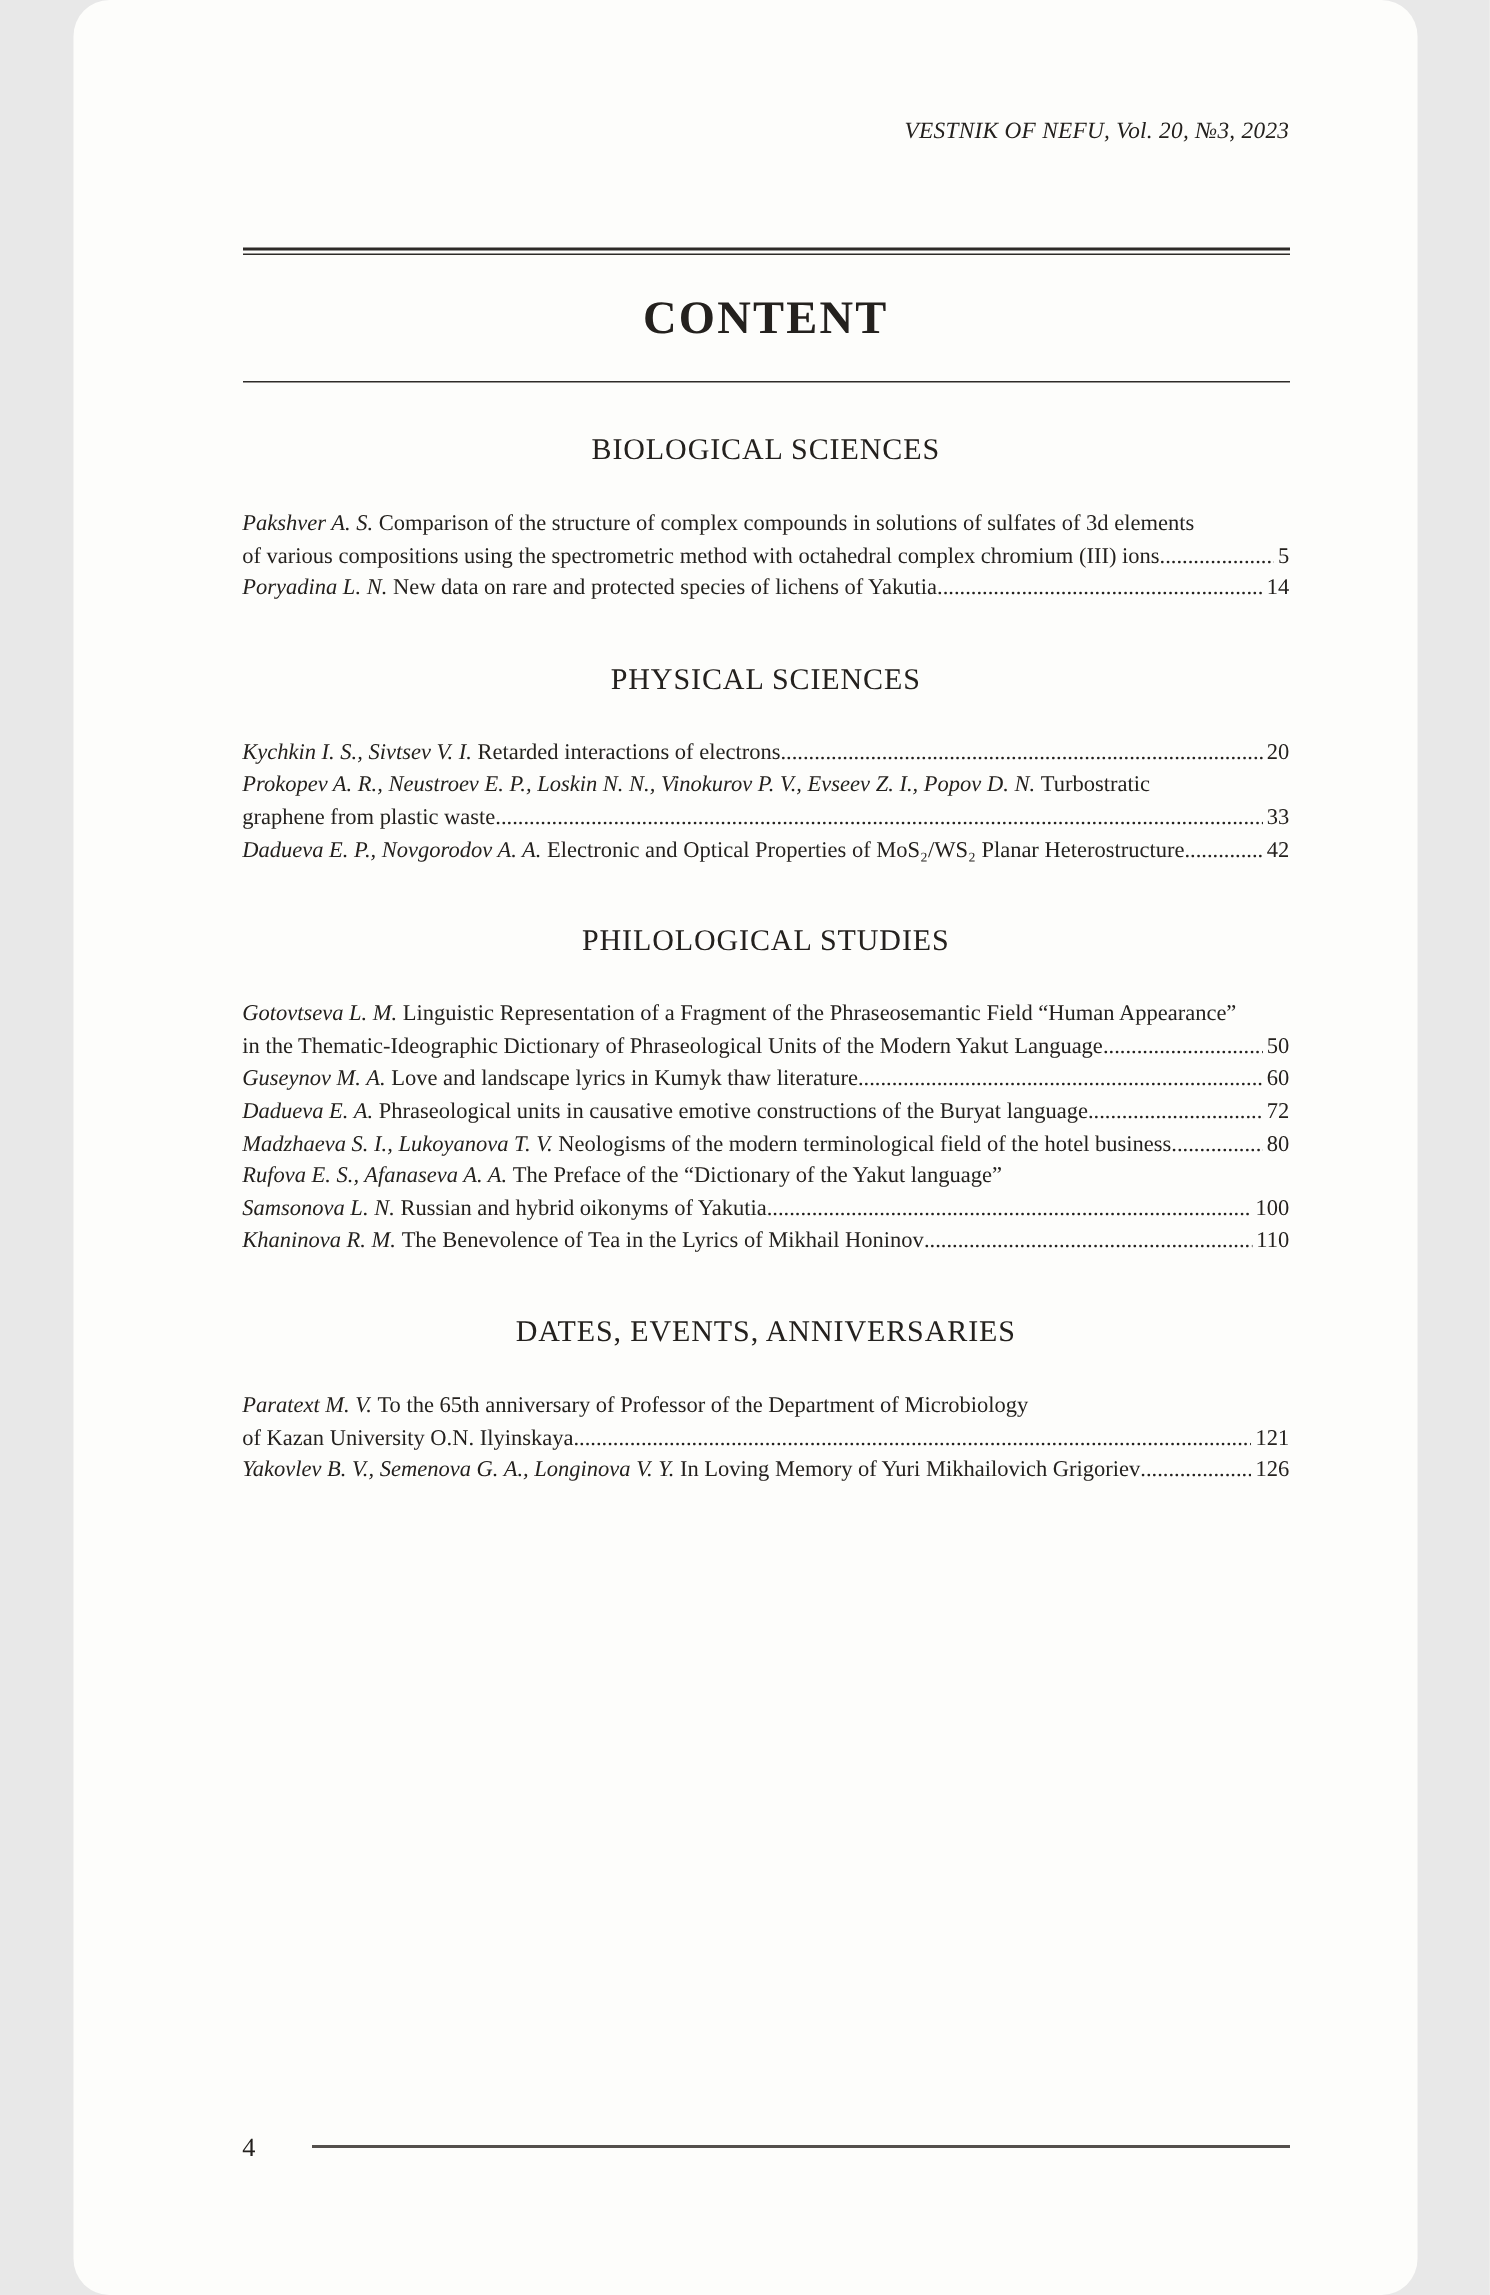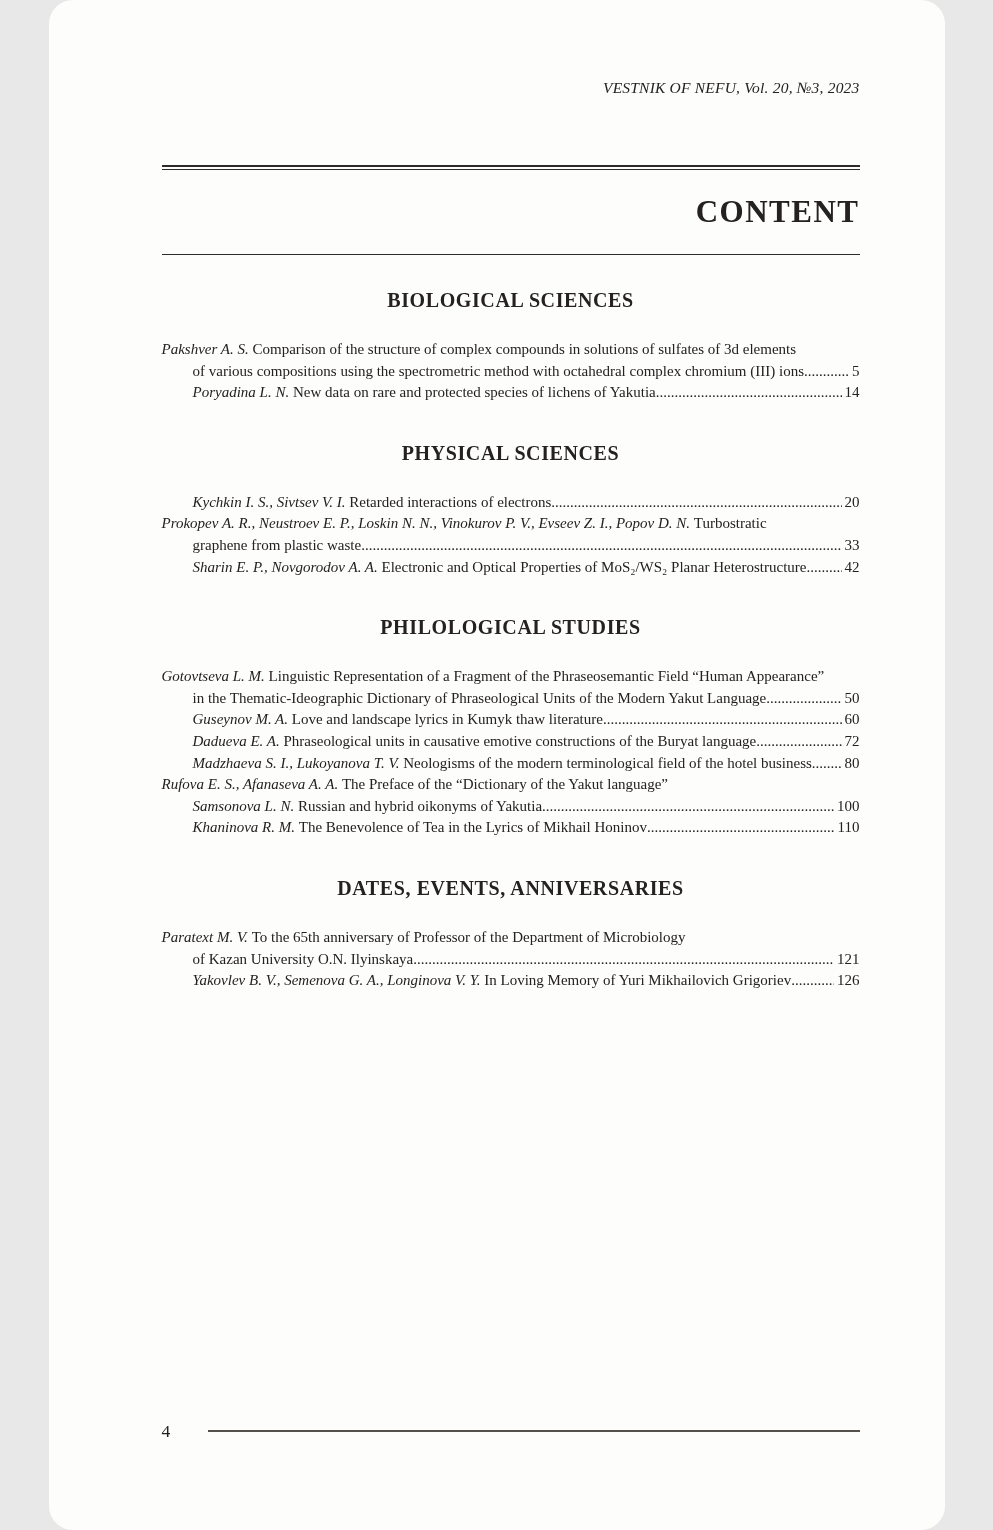--- a/index.html
+++ b/index.html
@@ -32,47 +32,47 @@
     letter-spacing: 0.2px;
   }
   .rule-double {
     margin-top: 68px;
     height: 5px;
     border-top: 2px solid var(--rule);
     border-bottom: 1.5px solid var(--rule);
   }
   .page-title {
     margin: 24px 0 1px;
-    text-align: right;
+    text-align: center;
     font-size: 31px;
     font-weight: bold;
     letter-spacing: 1.5px;
   }
   .rule-single {
     margin-top: 24px;
     border-top: 1.5px solid var(--rule);
   }
   .section-heading {
     font-size: 20px;
-    font-weight: bold;
+    font-weight: normal;
     text-align: center;
     letter-spacing: 0.6px;
     margin: 38px 0 27px;
   }
   .section-heading:first-child { margin-top: 34px; }
   .toc-entry {
     font-size: 15px;
     line-height: 21.6px;
   }
   .entry-line { text-align: left; }
   .entry-line-last {
     display: flex;
     align-items: flex-end;
   }
-  .entry-line-last .entry-text { flex: 0 0 auto; margin-left: 31px; }
+  .entry-line-last .entry-text { flex: 0 0 auto; }
   .entry-authors { font-style: italic; }
   .dot-leader {
     flex: 1 1 auto;
     min-width: 8px;
     overflow: hidden;
     white-space: nowrap;
   }
   .dot-leader::after {
     content: "........................................................................................................................................................................................................................................";
   }
@@ -142,21 +142,21 @@
         <div class="toc-entry">
           <div class="entry-line"><span class="entry-text"><span class="entry-authors">Prokopev A. R., Neustroev E. P., Loskin N. N., Vinokurov P. V., Evseev Z. I., Popov D. N. </span><span class="entry-title-text">Turbostratic</span></span></div>
           <div class="entry-line entry-line-last">
             <span class="entry-text"><span class="entry-title-text">graphene from plastic waste</span></span>
             <span class="dot-leader"></span>
             <span class="entry-page">33</span>
           </div>
         </div>
         <div class="toc-entry">
           <div class="entry-line entry-line-last">
-            <span class="entry-text"><span class="entry-authors">Sharin E. P., Novgorodov A. A. </span><span class="entry-title-text">Electronic and Optical Properties of MoS₂/WS₂ Planar Heterostructure</span></span>
+            <span class="entry-text"><span class="entry-authors">Dadueva E. P., Novgorodov A. A. </span><span class="entry-title-text">Electronic and Optical Properties of MoS₂/WS₂ Planar Heterostructure</span></span>
             <span class="dot-leader"></span>
             <span class="entry-page">42</span>
           </div>
         </div>
         <div class="section-heading">PHILOLOGICAL STUDIES</div>
         <div class="toc-entry">
           <div class="entry-line"><span class="entry-text"><span class="entry-authors">Gotovtseva L. M. </span><span class="entry-title-text">Linguistic Representation of a Fragment of the Phraseosemantic Field “Human Appearance”</span></span></div>
           <div class="entry-line entry-line-last">
             <span class="entry-text"><span class="entry-title-text">in the Thematic-Ideographic Dictionary of Phraseological Units of the Modern Yakut Language</span></span>
             <span class="dot-leader"></span>

